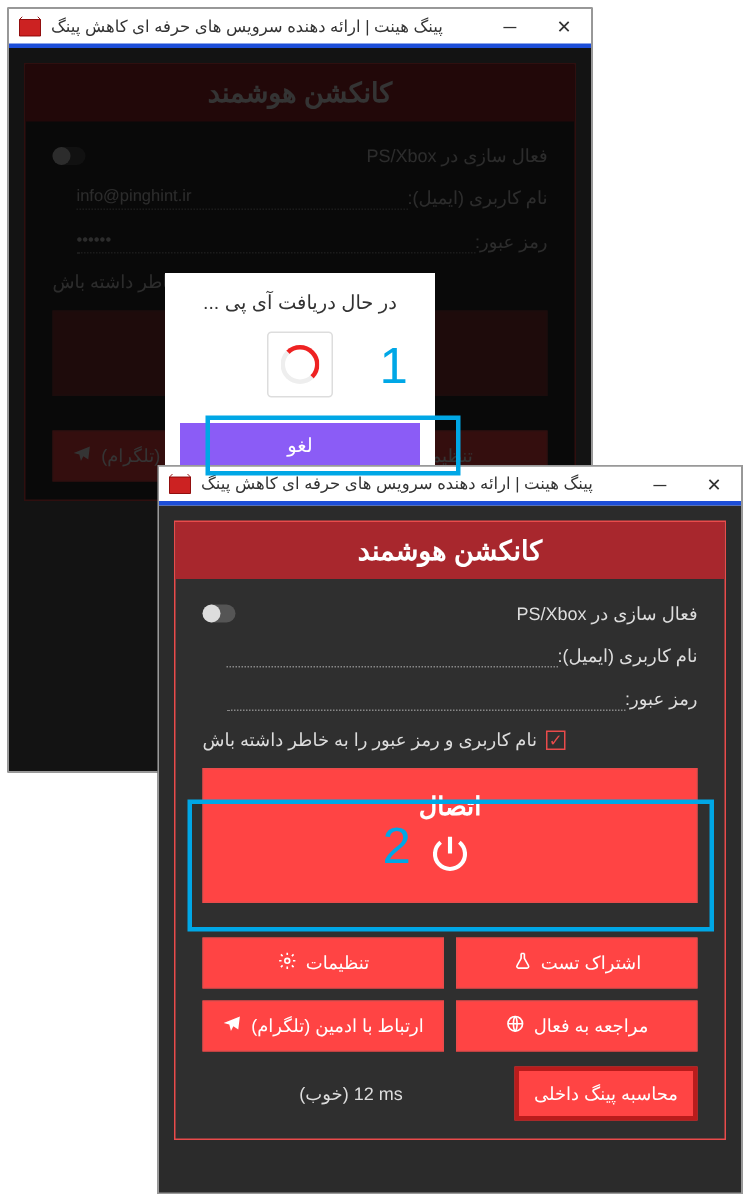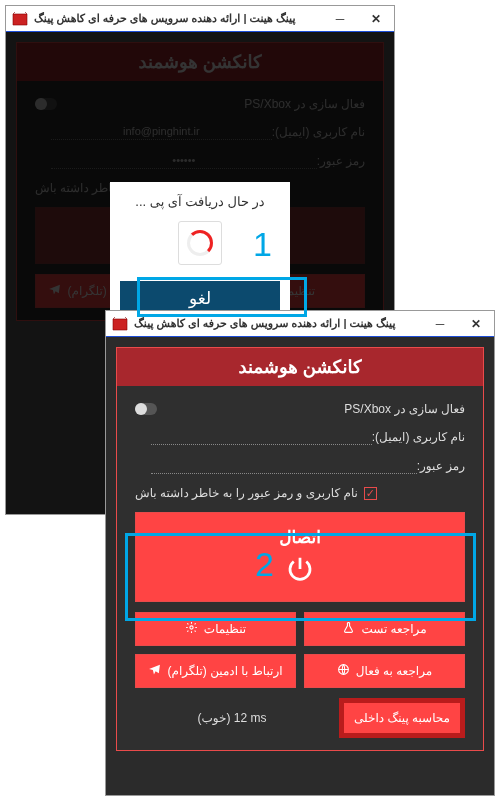--- a/index.html
+++ b/index.html
@@ -1,59 +1,59 @@
 <!DOCTYPE html>
 <html><head>
 <meta charset="utf-8">
 <style>
   * { box-sizing: border-box; margin: 0; padding: 0; font-family: Tahoma, Arial, sans-serif; }
   body { background: #fff; width: 500px; height: 800px; position: relative; overflow: hidden; }
 
   .window { position: absolute; background: #2b2b2b; border: 1px solid #999; }
-  .titlebar { height: 26px; background: #fff; border-bottom: 1px solid #1d4ed8; display: flex; align-items: center; direction: ltr; font-size: 11px; color: #333; font-weight: bold; }
+  .titlebar { height: 26px; background: #fff; border-bottom: 3px solid #1d4ed8; display: flex; align-items: center; direction: ltr; font-size: 11px; color: #333; }
   .titlebar .tb-icon { width: 16px; height: 14px; margin: 0 6px; }
   .titlebar .tb-icon svg { width: 100%; height: 100%; }
   .titlebar .tb-title { flex: 1; white-space: nowrap; overflow: hidden; text-overflow: ellipsis; }
   .titlebar .tb-btn { width: 36px; height: 26px; display: flex; align-items: center; justify-content: center; font-size: 12px; color: #333; cursor: pointer; }
 
   .panel { background: #2f2f2f; border: 1px solid #e94b4b; margin: 10px; direction: rtl; color: #ccc; font-size: 12px; }
   .panel-title { background: #a8272d; color: #fff; text-align: center; padding: 8px 4px; font-size: 18px; font-weight: bold; }
   .panel-body { padding: 16px 18px 12px 18px; }
 
   .row { display: flex; align-items: center; justify-content: space-between; margin-bottom: 12px; }
   .label { color: #ddd; font-size: 12px; white-space: nowrap; text-align: right; }
-  .input-line { border: none; border-bottom: 1px dotted #888; background: transparent; color: #ddd; width: 100%; font-size: 11px; text-align: center; direction: ltr; padding: 2px 0; outline: none; }
+  .input-line { border: none; border-bottom: 1px dotted #888; background: transparent; color: #ddd; width: 100%; font-size: 11px; text-align: left; direction: ltr; padding: 2px 0; outline: none; }
   .input-hold { flex: 1; margin-left: 16px; }
 
   .toggle { width: 22px; height: 12px; border-radius: 7px; background: #555; position: relative; cursor: pointer; }
   .toggle-knob { width: 12px; height: 12px; border-radius: 50%; background: #ddd; position: absolute; left: 0; top: 0; }
 
   .check-row { display: flex; align-items: center; gap: 6px; justify-content: flex-end; margin-top: 4px; }
   .check { width: 13px; height: 13px; border: 1px solid #e94b4b; display: flex; align-items: center; justify-content: center; color: #e94b4b; font-size: 11px; cursor: pointer; }
 
-  .big-connect { background: #f44; border: 1px solid #e94b4b; color: #fff; text-align: center; padding: 14px; margin: 12px 0 10px 0; cursor: pointer; }
+  .big-connect { background: #f44; border: 1px solid #e94b4b; color: #fff; text-align: center; padding: 14px; margin: 12px 0 23px 0; cursor: pointer; }
   .big-connect .t { font-size: 17px; font-weight: bold; margin-bottom: 6px; }
   .big-connect svg { width: 30px; height: 30px; stroke: #fff; fill: none; stroke-width: 2.2; }
 
   .btn-grid { display: grid; grid-template-columns: 1fr 1fr; gap: 8px; margin-top: 6px; }
   .btn { background: #f44; border: 1px solid #e94b4b; color: #fff; font-size: 12px; padding: 8px 6px; display: flex; align-items: center; justify-content: center; gap: 6px; cursor: pointer; }
   .btn svg { width: 13px; height: 13px; stroke: #fff; fill: none; stroke-width: 2; }
   .btn .fill-icon svg { fill: #fff; stroke: none; }
 
   .bottom-row { display: flex; gap: 10px; align-items: center; margin-top: 10px; }
-  .btn-small { background: #f44; border: 5px solid #b91c1c; color: #fff; font-size: 12px; padding: 8px 10px; cursor: pointer; }
+  .btn-small { background: #f44; border: 3px solid #b91c1c; color: #fff; font-size: 12px; padding: 8px 10px; cursor: pointer; }
   .ping-val { flex: 1; text-align: center; color: #ddd; font-size: 12px; direction: ltr; }
 
   
   .overlay { position: absolute; inset: 26px 0 0 0; background: rgba(0,0,0,0.55); display: flex; justify-content: center; }
   .modal { width: 180px; background: #fff; color: #333; direction: rtl; text-align: center; padding: 12px 10px 10px; margin-top: 150px; height: fit-content; }
   .modal .msg { font-size: 13px; margin-bottom: 12px; }
   .spinner-box { display: inline-block; padding: 8px; border: 1px solid #ddd; border-radius: 3px; margin-bottom: 12px; }
   .spinner { width: 26px; height: 26px; border: 3px solid #eee; border-top-color: #e22; border-right-color: #e22; border-radius: 50%; }
-  .modal .cancel-btn { background: #0c4a6e; color: #fff; padding: 7px; font-size: 17px; cursor: pointer; }
+  .modal .cancel-btn { background: #8b5cf6; color: #fff; padding: 7px; font-size: 13px; cursor: pointer; }
 
   
   .marker { position: absolute; border: 3px solid #00a7e6; pointer-events: none; }
   .marker-num { position: absolute; color: #00a7e6; font-size: 34px; font-weight: 500; pointer-events: none; }
 
   
   .dim { filter: brightness(0.45); }
 </style>
 </head>
 <body>
@@ -160,21 +160,21 @@
         <span>
           <svg viewBox="0 0 24 24">
               <path d="M12 3v9"></path>
               <path d="M7 6a8 8 0 1 0 10 0"></path>
             </svg>
         </span>
       </div>
 
       <div class="btn-grid">
         <div class="btn">
-          <span>مراجعه تست</span>
+          <span>اشتراک تست</span>
           <span><svg viewBox="0 0 24 24">
                 <path d="M10 3h4M10 3v6l-5 9a2 2 0 0 0 2 3h10a2 2 0 0 0 2-3l-5-9V3"></path>
               </svg></span>
         </div>
         <div class="btn">
           <span>تنظیمات</span>
           <span><svg viewBox="0 0 24 24">
                 <circle cx="12" cy="12" r="3"></circle>
                 <path d="M12 2v3M12 19v3M4.2 4.2l2.1 2.1M17.7 17.7l2.1 2.1M2 12h3M19 12h3M4.2 19.8l2.1-2.1M17.7 6.3l2.1-2.1"></path>
               </svg></span>

